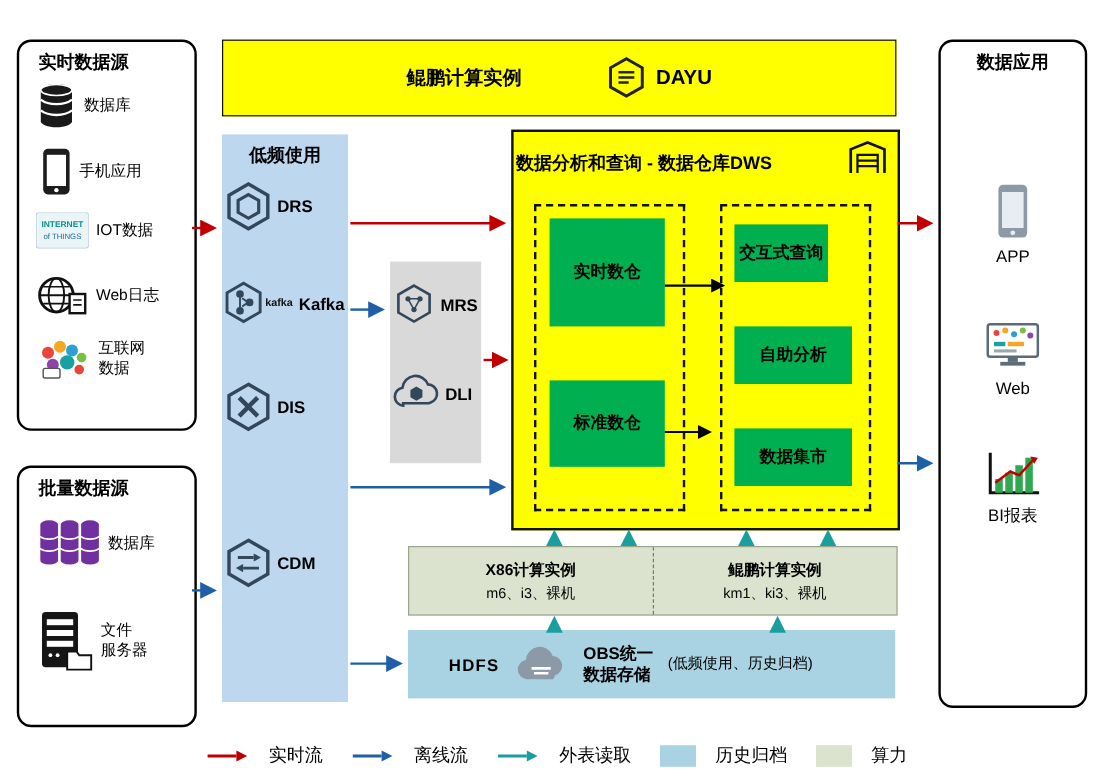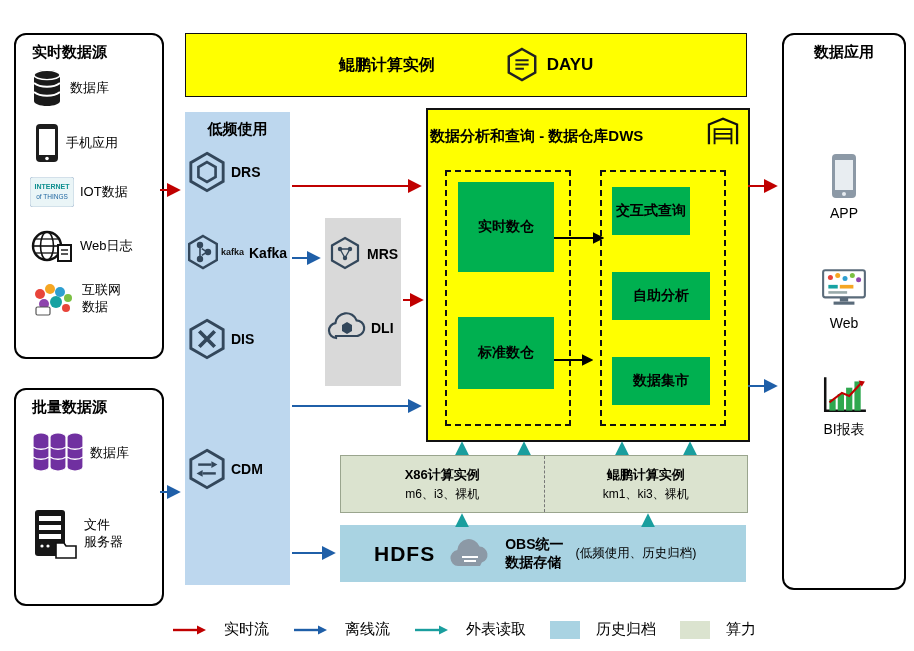--- a/index.html
+++ b/index.html
@@ -25,21 +25,21 @@
   .dashed{position:absolute;border:2px dashed #111}
   .green-block{position:absolute;background:#00b050;display:flex;align-items:center;justify-content:center;
                font-weight:bold;font-size:14px;text-align:center}
   .compute{position:absolute;left:340px;top:455px;width:406px;height:56px;background:#dbe3cf;border:1px solid #9aa58e;display:flex}
   .compute-cell{flex:1;display:flex;flex-direction:column;align-items:center;justify-content:center;gap:2px}
   .compute-cell+.compute-cell{border-left:1px dashed #777}
   .compute-title{font-weight:bold;font-size:13px}
   .compute-spec{font-size:12px}
   .hdfs{position:absolute;left:340px;top:525px;width:406px;height:57px;background:#a9d3e2;
         display:flex;align-items:center;gap:12px;padding-left:34px;box-sizing:border-box}
-  .hdfs-label{font-weight:bold;font-size:21px;letter-spacing:1px}
+  .hdfs-label{font-weight:bold;font-size:14px;letter-spacing:1px}
   .obs-text{font-weight:bold;font-size:14px;line-height:1.25}
   .obs-note{font-size:12.5px}
   .apps{position:absolute;left:782px;top:33px;width:120px;height:553px;border:2.5px solid #000;border-radius:12px}
   .app-item{position:absolute;left:0;width:100%;display:flex;flex-direction:column;align-items:center;gap:6px}
   .app-label{font-size:14px}
   .legend{position:absolute;left:172px;top:620px;display:flex;align-items:center;gap:24px}
   .legend-item{display:flex;align-items:center;gap:16px}
   .legend-label{font-size:15px}
   .swatch{width:30px;height:18px;display:inline-block}
   .overlay{position:absolute;left:0;top:0;z-index:20;pointer-events:none}

